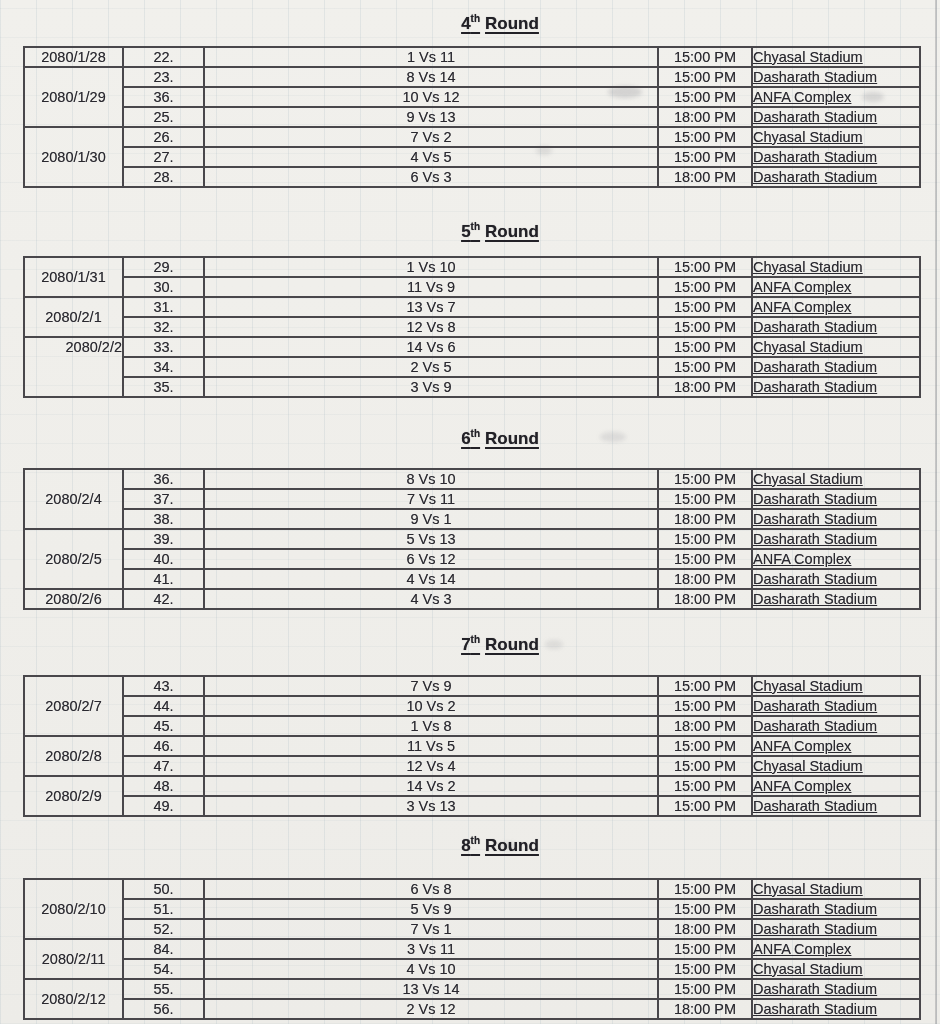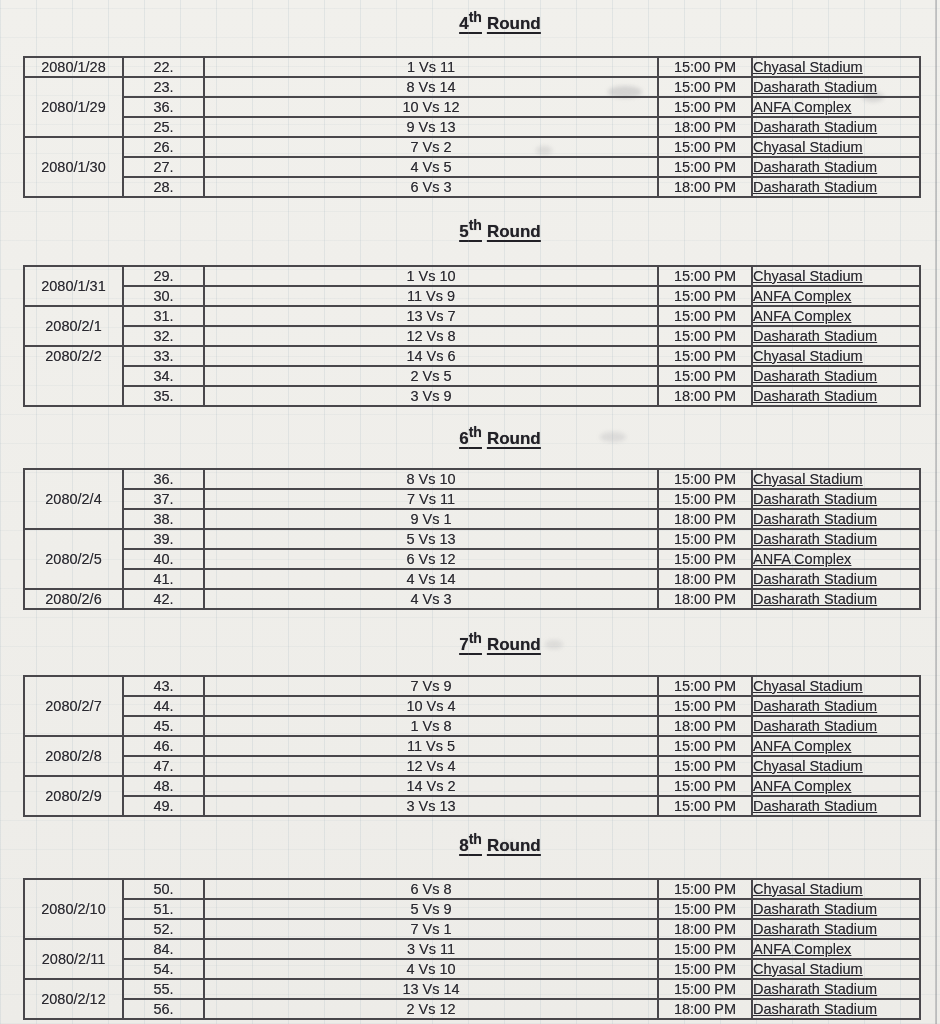--- a/index.html
+++ b/index.html
@@ -20,38 +20,38 @@
     position:absolute;left:30px;width:940px;text-align:center;
     font-size:17px;font-weight:bold;color:#222127;
     text-shadow:0 0 0.7px rgba(34,33,39,0.6);
     line-height:22px;
   }
   .rt-underline{
     text-decoration:underline;
     text-decoration-thickness:2px;
     text-underline-offset:3px;
   }
-  .round-title sup{font-size:14px;line-height:0;}
+  .round-title sup{font-size:10px;line-height:0;}
   .round-title .rt-word{margin-left:5px;}
   .sched{
     position:absolute;left:23px;width:896px;
     border-collapse:collapse;table-layout:fixed;
     background:transparent;
   }
   .sched td{
     border:2px solid #49474b;
     height:18px;line-height:18px;
     padding:0;font-size:14.5px;color:#2a2930;
     white-space:nowrap;overflow:hidden;
     text-shadow:0 0 0.6px rgba(42,41,48,0.5);
   }
   .w-date{width:99px}.w-no{width:81px}.w-fx{width:454px}.w-tm{width:94px}.w-vn{width:168px}
   .c-date,.c-no,.c-fx,.c-tm{text-align:center;}
   .c-vn{text-align:left;padding-left:8px;text-decoration:underline;}
-  .v-top{vertical-align:top;}
+  .v-top{vertical-align:top;text-align:right;}
   .edge-line{
     position:absolute;top:0;left:935px;width:2px;height:1024px;
     background:rgba(95,95,100,0.28);filter:blur(0.6px);
   }
   .smudge{position:absolute;border-radius:50%;filter:blur(2px);}
   .sm1{left:608px;top:86px;width:34px;height:12px;background:rgba(110,110,118,0.22);}
   .sm2{left:862px;top:92px;width:22px;height:10px;background:rgba(110,110,118,0.20);}
   .sm3{left:536px;top:146px;width:16px;height:9px;background:rgba(110,110,118,0.16);}
   .sm4{left:600px;top:432px;width:26px;height:10px;background:rgba(110,110,118,0.15);}
   .sm5{left:545px;top:640px;width:18px;height:9px;background:rgba(110,110,118,0.14);}
@@ -62,21 +62,21 @@
 
 <div class="doc">
   <div class="edge-line"></div>
   <div class="smudge sm1"></div>
   <div class="smudge sm2"></div>
   <div class="smudge sm3"></div>
   <div class="smudge sm4"></div>
   <div class="smudge sm5"></div>
   <div class="smudge sm6"></div>
 <div class="round-title" style="top: 13px;"><span class="rt-underline"><span>4</span><sup>th</sup><span class="rt-word">Round</span></span></div>
-    <table class="sched" style="top: 56px;">
+    <table class="sched" style="top: 46px;">
       <colgroup>
         <col class="w-date">
         <col class="w-no">
         <col class="w-fx">
         <col class="w-tm">
         <col class="w-vn">
       </colgroup>
       <tbody>
         <tr>
           <td class="c-date" rowspan="1">2080/1/28</td>
@@ -119,21 +119,21 @@
         </tr>
         <tr>
           <td class="c-no">28.</td>
           <td class="c-fx">6 Vs 3</td>
           <td class="c-tm">18:00 PM</td>
           <td class="c-vn">Dasharath Stadium</td>
         </tr>
       </tbody>
     </table>
     <div class="round-title" style="top: 221px;"><span class="rt-underline"><span>5</span><sup>th</sup><span class="rt-word">Round</span></span></div>
-    <table class="sched" style="top: 265px;">
+    <table class="sched" style="top: 256px;">
       <colgroup>
         <col class="w-date">
         <col class="w-no">
         <col class="w-fx">
         <col class="w-tm">
         <col class="w-vn">
       </colgroup>
       <tbody>
         <tr>
           <td class="c-date" rowspan="2">2080/1/31</td>
@@ -251,21 +251,21 @@
       <tbody>
         <tr>
           <td class="c-date" rowspan="3">2080/2/7</td>
           <td class="c-no">43.</td>
           <td class="c-fx">7 Vs 9</td>
           <td class="c-tm">15:00 PM</td>
           <td class="c-vn">Chyasal Stadium</td>
         </tr>
         <tr>
           <td class="c-no">44.</td>
-          <td class="c-fx">10 Vs 4</td>
+          <td class="c-fx">10 Vs 2</td>
           <td class="c-tm">15:00 PM</td>
           <td class="c-vn">Dasharath Stadium</td>
         </tr>
         <tr>
           <td class="c-no">45.</td>
           <td class="c-fx">1 Vs 8</td>
           <td class="c-tm">18:00 PM</td>
           <td class="c-vn">Dasharath Stadium</td>
         </tr>
         <tr>

